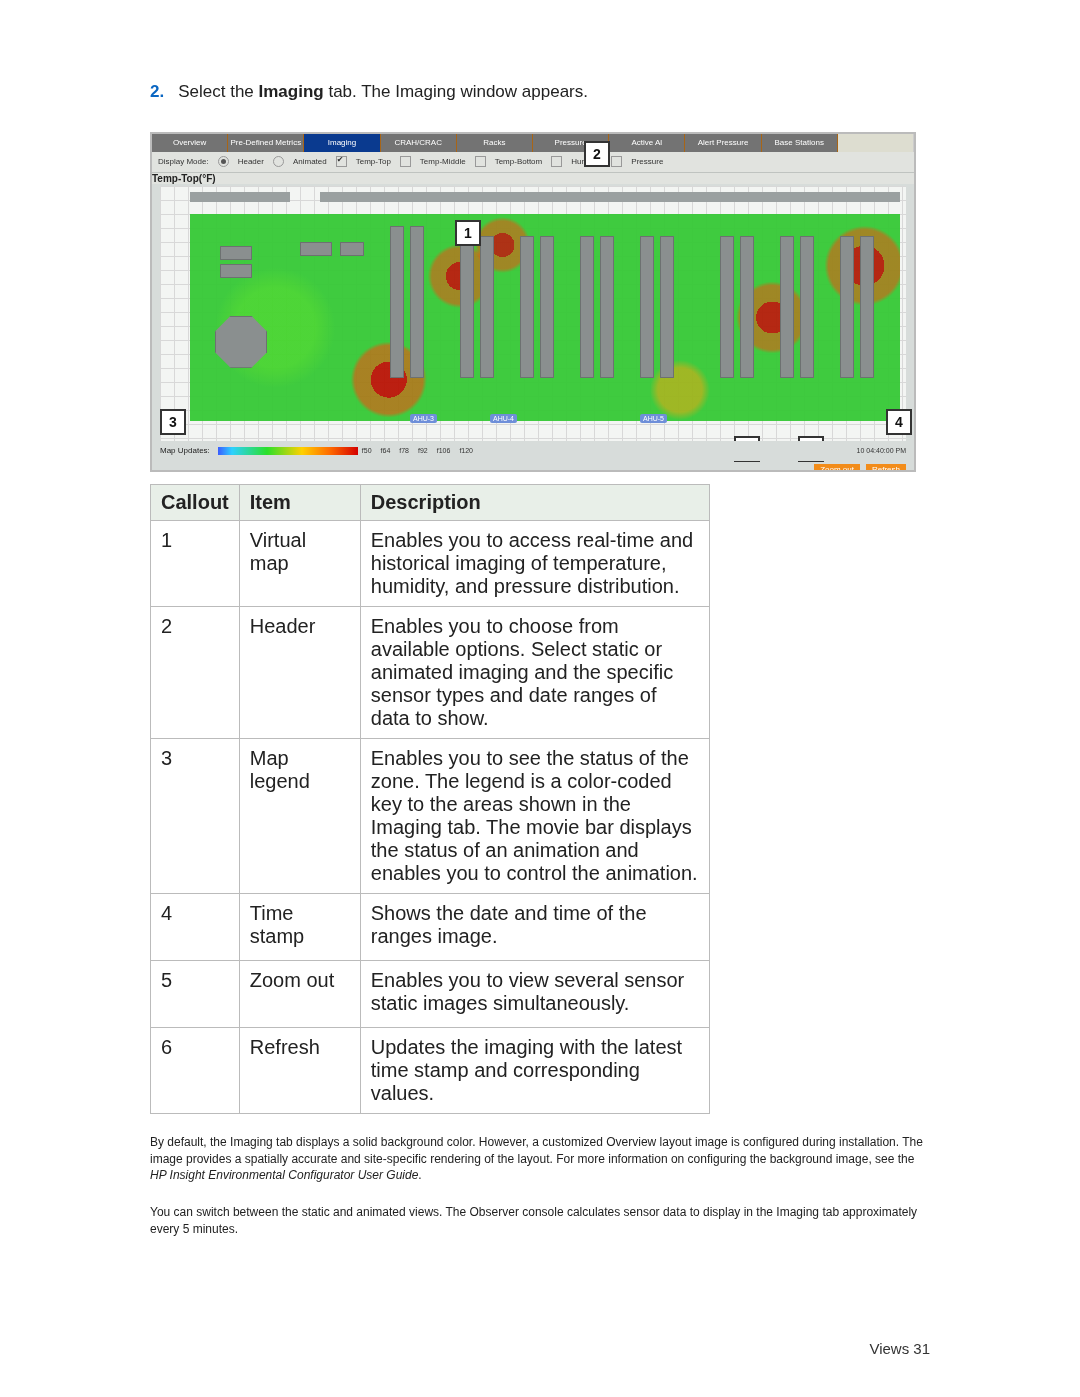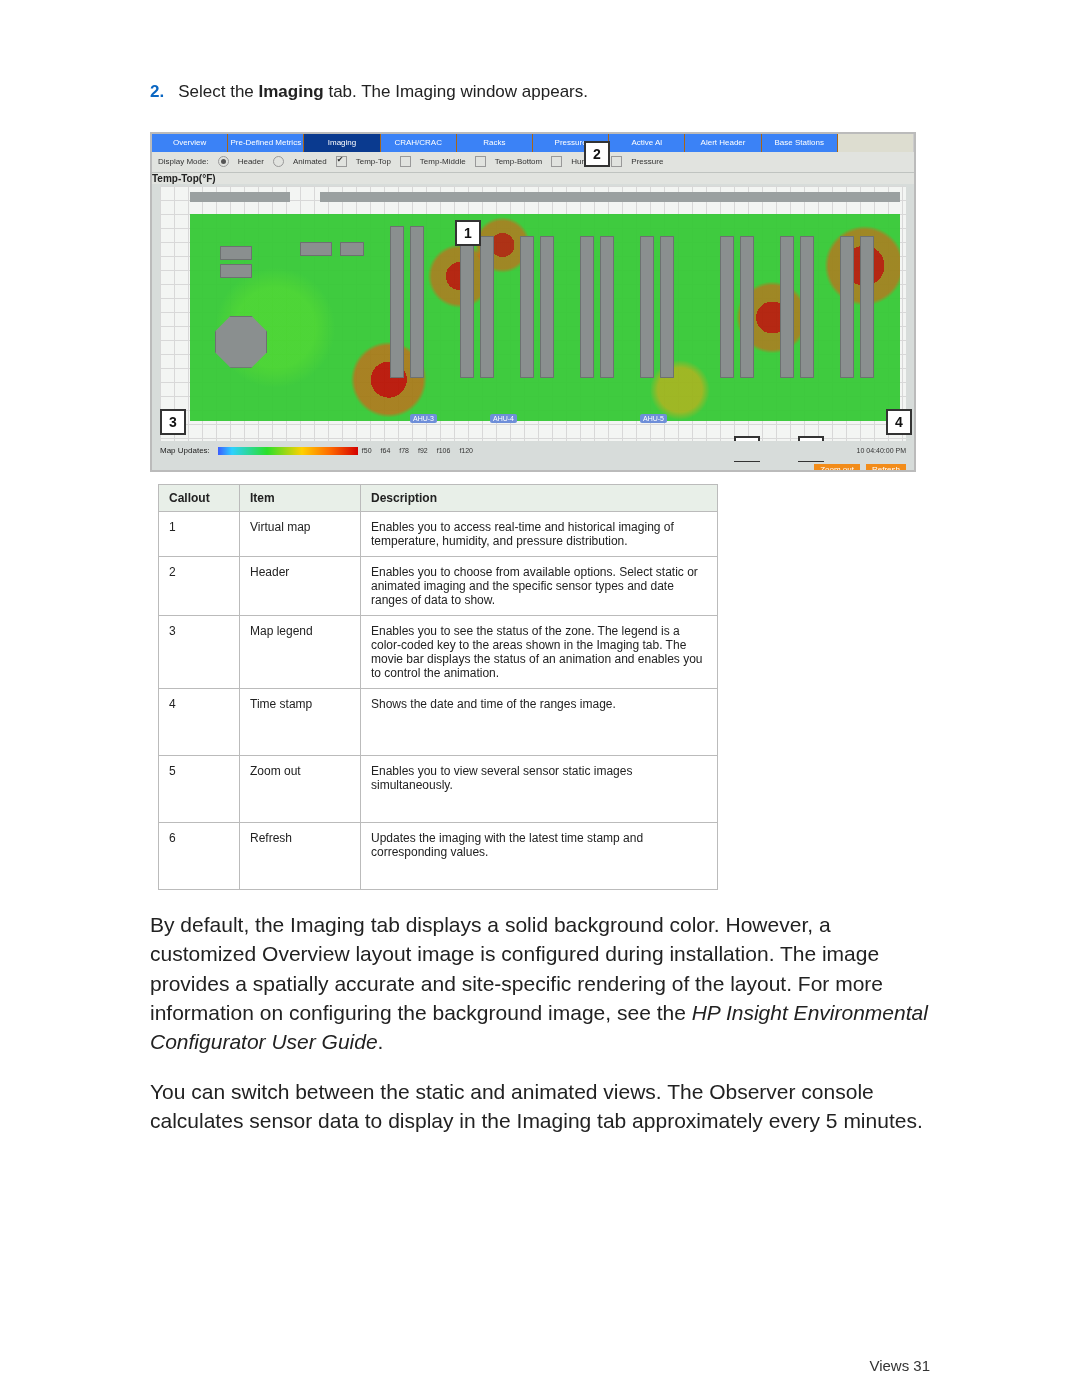--- a/index.html
+++ b/index.html
@@ -44,21 +44,21 @@
     display: flex;
     height: 18px;
     background: #cfd6d3;
   }
   .tabs > div {
     flex: 1;
     font-size: 8px;
     line-height: 18px;
     text-align: center;
     color: #fff;
-    background: #3b82f6;
+    background: #737373;
     border-right: 1px solid #a86516;
     white-space: nowrap;
     overflow: hidden;
   }
   .tabs > .act {
     background: #0a3a8f;
   }
   .tabs > .gap {
     background: #ddddd0;
     border-right: 1px solid #ccc;
@@ -146,48 +146,47 @@
   }
   .btnbar div {
     background:#f28c1a; color:#fff; font-size:8px; padding:1px 6px;
   }
 
   
   table.desc {
     border-collapse: collapse;
     width: 560px;
     margin-top: 6px;
-    font-size: 12px;
-    margin-left: 8px;
+    font-size: 20px;
   }
   table.desc th, table.desc td {
     border: 1px solid #bbb;
     padding: 8px 10px;
     vertical-align: top;
     text-align: left;
   }
   table.desc th {
     background: #e8efe8;
     font-weight: 700;
     padding: 6px 10px;
   }
   table.desc td:nth-child(1) { width: 60px; }
   table.desc td:nth-child(2) { width: 100px; }
   table.desc tr.tall td { height: 50px; }
 
   
   .para {
-    font-size: 21px;
+    font-size: 12px;
     line-height: 1.4;
     margin-top: 20px;
   }
   i { font-style: italic; }
   .footer {
     position: absolute;
-    bottom: 23px;
+    bottom: 40px;
     right: 150px;
     font-size: 15px;
     color: #333;
   }
 </style>
 </head>
 <body>
 
 <div class="page">
 
@@ -197,21 +196,21 @@
 
   <div class="shot">
     <div class="tabs">
       <div>Overview</div>
       <div>Pre-Defined Metrics</div>
       <div class="act">Imaging</div>
       <div>CRAH/CRAC</div>
       <div>Racks</div>
       <div>Pressure</div>
       <div>Active Al</div>
-      <div>Alert Header</div>
+      <div>Alert Pressure</div>
       <div>Base Stations</div>
       <div class="gap"></div>
     </div>
     <div class="subbar">
       <span>Display Mode:</span>
       <span class="rad on"></span>
         <span>Header</span>
       <span class="rad"></span>
         <span>Animated</span>
       <span class="chk on"></span>

